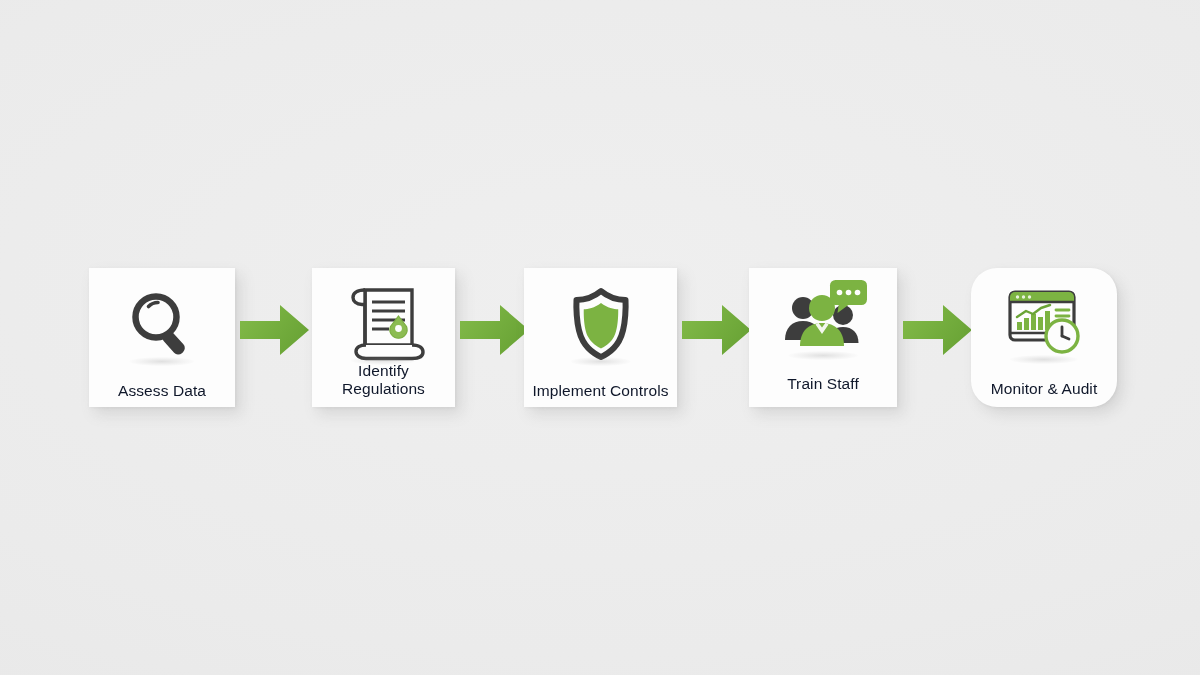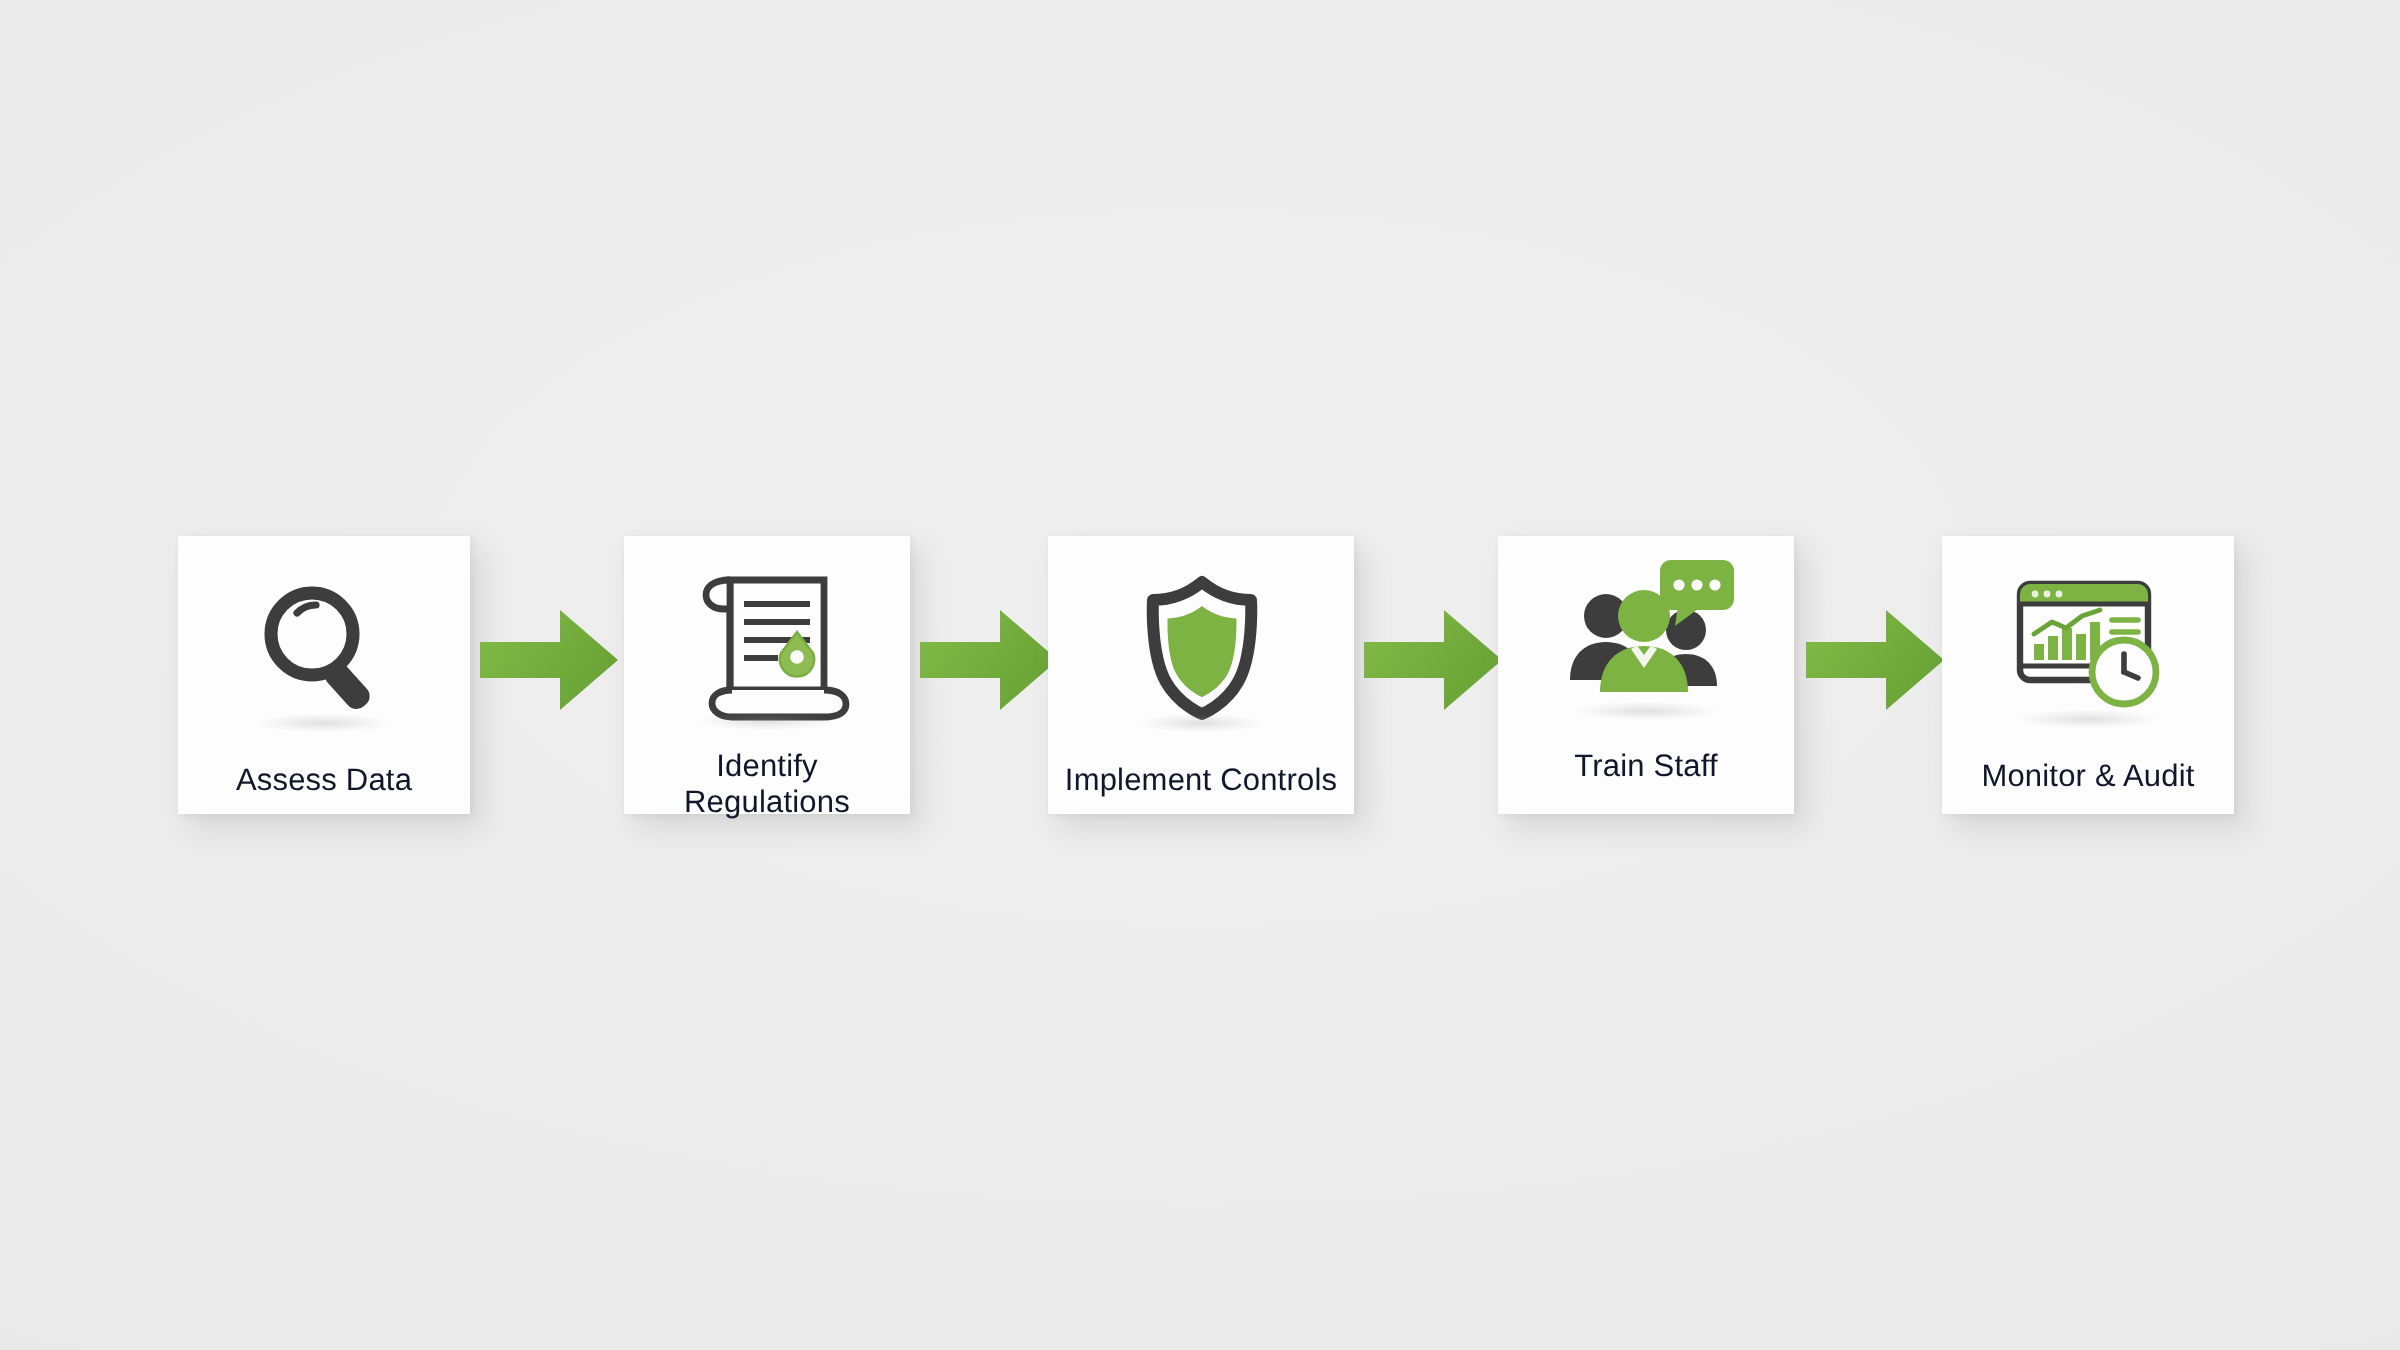--- a/index.html
+++ b/index.html
@@ -127,21 +127,21 @@
             <line x1="32" y1="28" x2="65" y2="28"></line>
             <line x1="32" y1="37" x2="65" y2="37"></line>
             <line x1="32" y1="46" x2="49" y2="46"></line>
           </g>
 
           <path d="M58.5 33 L66.5 43.5 A8.6 8.6 0 1 1 50.5 43.5 Z" fill="#8cbc52" stroke="#7bae40" stroke-width="1.2"></path>
           <circle cx="58.5" cy="45.5" r="3.4" fill="#fdfdfd"></circle>
         </svg>
         <div class="icon-shadow"></div>
       </div>
-      <div class="card-label" style="margin-top:14px;">Identify
+      <div class="card-label" style="margin-top:1px;">Identify
 Regulations</div>
     </div>
 
     <div class="arrow" style="left:460px; top:303px; width:70px; height:54px;">
       <svg width="70" height="54" viewBox="0 0 70 54">
         <defs>
           <linearGradient id="ag2" x1="0" y1="0" x2="1" y2="0.55">
             <stop offset="0%" stop-color="#83bb49"></stop>
             <stop offset="100%" stop-color="#6aa436"></stop>
           </linearGradient>
@@ -215,21 +215,21 @@
         <defs>
           <linearGradient id="ag4" x1="0" y1="0" x2="1" y2="0.55">
             <stop offset="0%" stop-color="#83bb49"></stop>
             <stop offset="100%" stop-color="#6aa436"></stop>
           </linearGradient>
         </defs>
         <path d="M0 18 L40 18 L40 2 L69 27 L40 52 L40 36 L0 36 Z" fill="url(#ag4)"></path>
       </svg>
     </div>
 
-    <div class="card" style="left:971px; top:268px; width:146px; height:139px; padding-top:16px;">
+    <div class="card" style="left:971px; top:268px; width:146px; height:139px; padding-top:16px;border-radius:26px;">
       <div class="card-icon" style="width:90px; height:76px;">
         <svg width="90" height="76" viewBox="0 0 90 76">
 
           <rect x="11" y="8" width="64" height="48" rx="5" fill="#fdfdfd" stroke="#3d3d3d" stroke-width="3.2"></rect>
 
           <path d="M11 13 a5 5 0 0 1 5 -5 L70 8 a5 5 0 0 1 5 5 L75 18 L11 18 Z" fill="#7cb342"></path>
           <line x1="11" y1="18" x2="75" y2="18" stroke="#3d3d3d" stroke-width="2.6"></line>
           <g fill="#e8f2dc">
             <circle cx="18.5" cy="13" r="1.7"></circle>
             <circle cx="24.5" cy="13" r="1.7"></circle>

